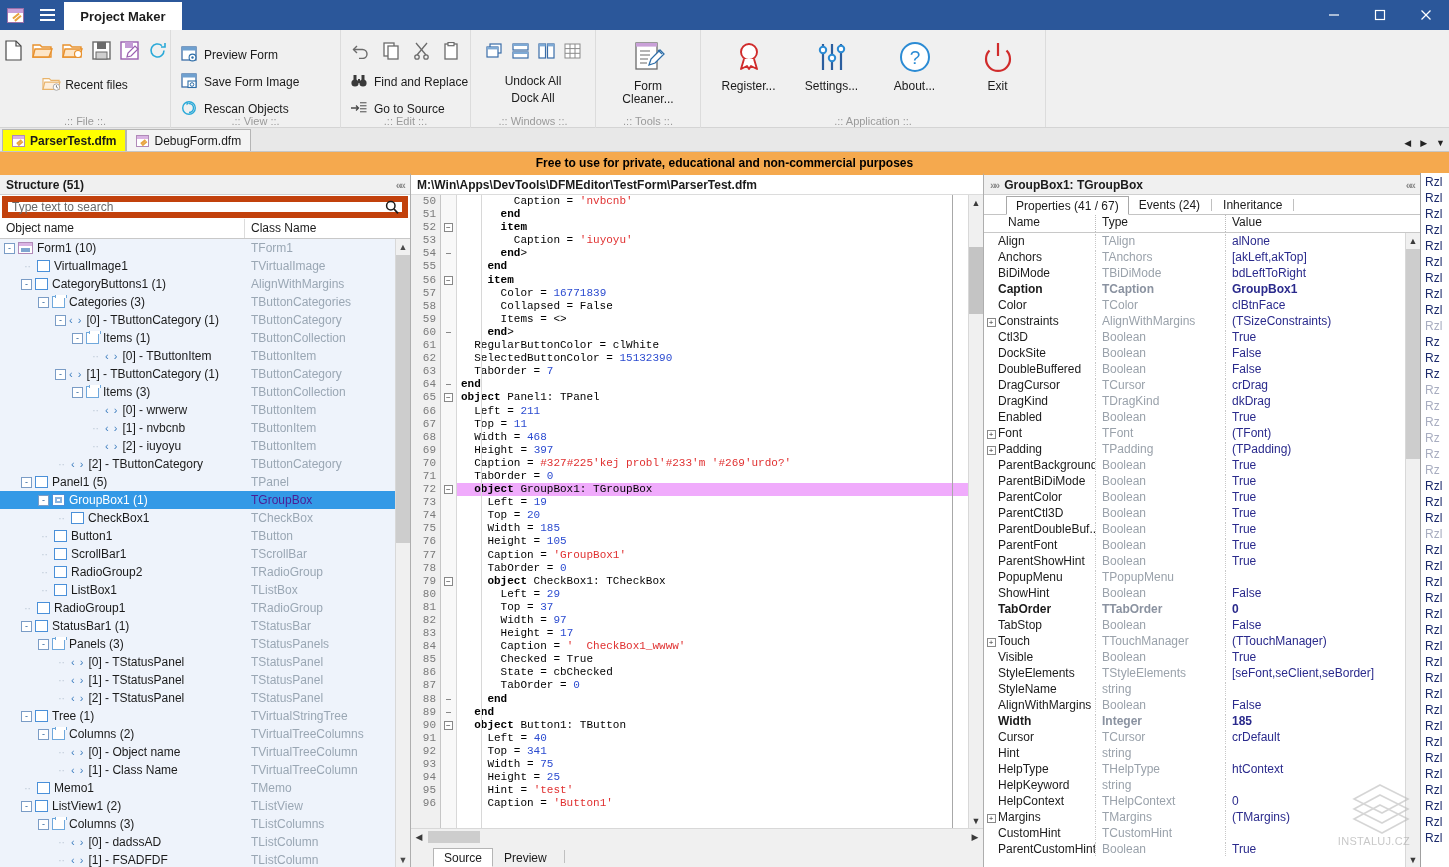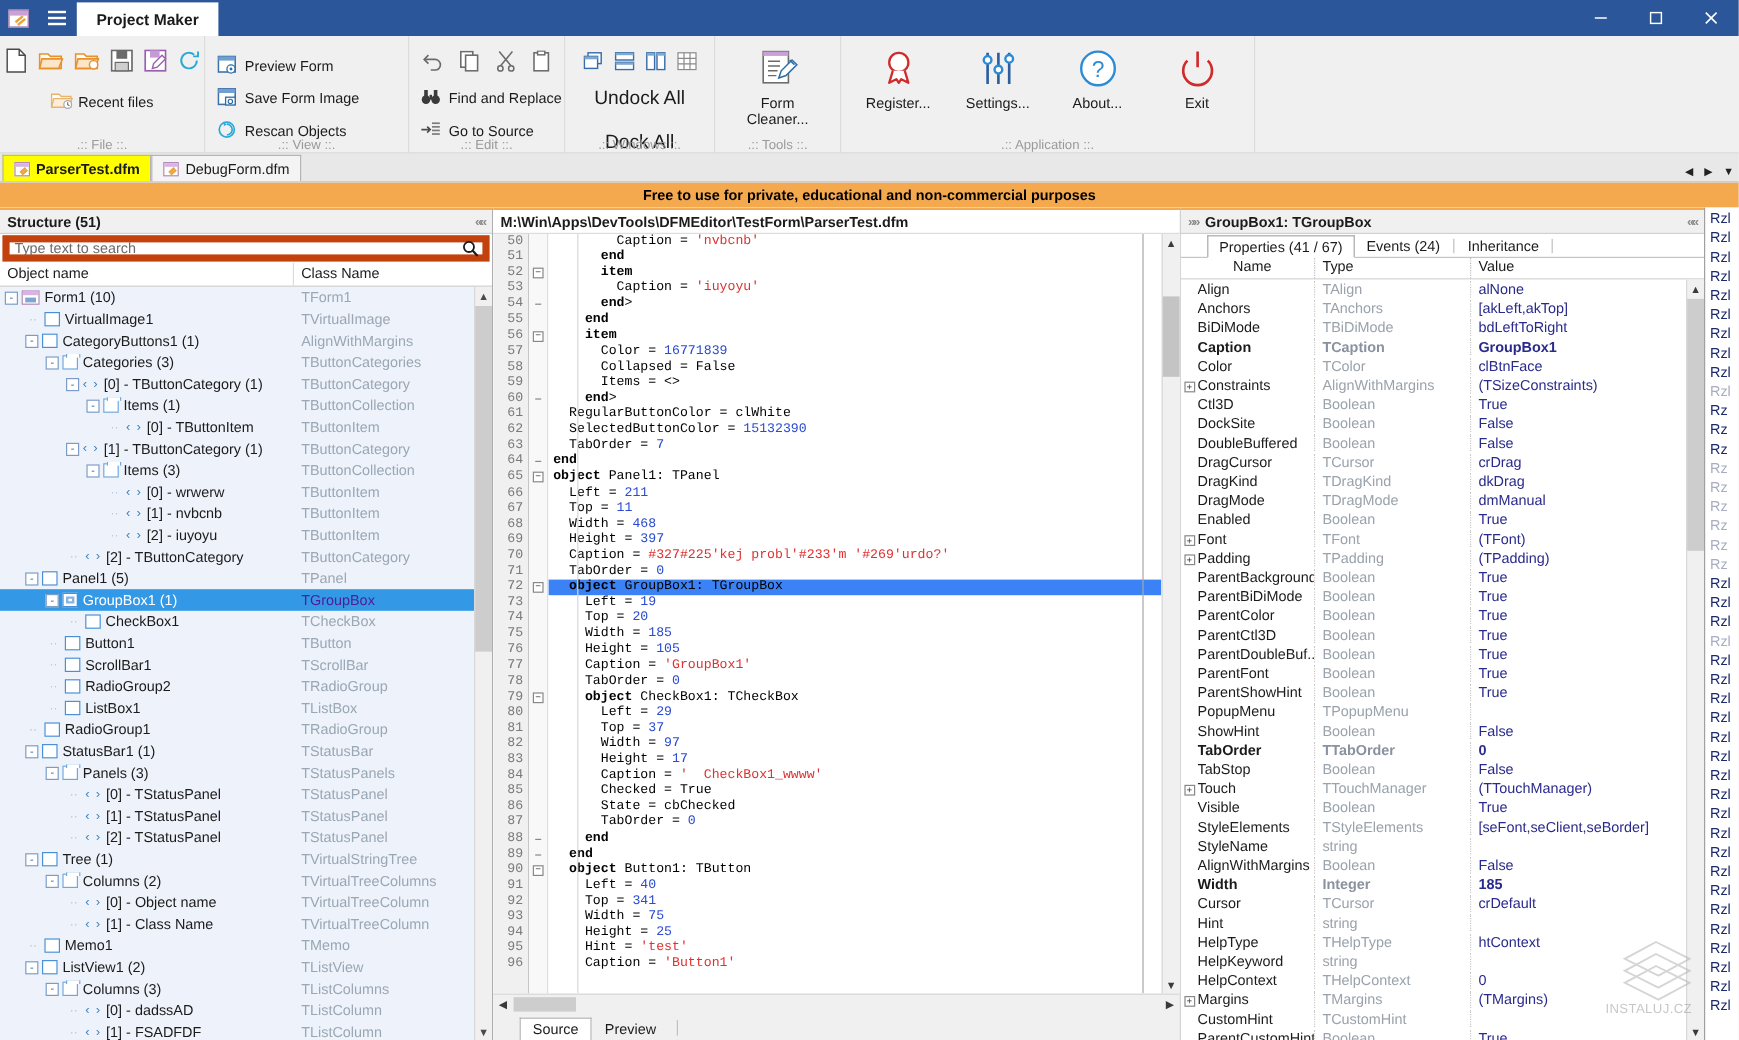--- a/index.html
+++ b/index.html
@@ -50,21 +50,21 @@
 
   .view-group { width:170px; }
   .edit-group { width:130px; }
   .win-group { width:125px; }
   .tools-group { width:105px; }
   .app-group { width:345px; }
 
   .bigbtn { width:76px; display:flex; flex-direction:column; align-items:center; justify-content:flex-start; padding-top:7px; gap:4px; }
   .bigbtn .blabel { font-size:12px; color:#1b1b1b; text-align:center; line-height:13px; }
   .centered-col { display:flex; flex-direction:column; align-items:center; justify-content:center; width:100%; padding-top:4px; }
-  .dock-lines { display:flex; flex-direction:column; align-items:center; gap:18px; font-size:16px; color:#1b1b1b; }
+  .dock-lines { display:flex; flex-direction:column; align-items:center; gap:3px; font-size:12px; color:#1b1b1b; }
   .tail-fill { flex:1; border-left:1px solid #dcdcdc; }
 
   
   .tabstrip { height:24px; background:#e8e8e8; border-bottom:1px solid #c6c6c6; display:flex; align-items:flex-end; position:relative; flex:none; padding-left:2px; }
   .ftab { height:22px; display:flex; align-items:center; gap:5px; padding:0 9px; border:1px solid #b5b5b5; border-bottom:none; background:#f4f4f4; font-size:12px; color:#1b1b1b; position:relative; }
   .ftab.active { background:#ffff00; font-weight:bold; }
   .ftab .ficon { width:13px; height:12px; background:#fff; border:1px solid #b08ab8; position:relative; flex:none; }
   .ftab .ficon:before { content:""; position:absolute; left:0; right:0; top:0; height:3px; background:#d9b3e3; }
   .ftab .ficon:after { content:""; position:absolute; left:3px; top:5px; width:6px; height:1.5px; background:#e8a33d; transform:rotate(-40deg); box-shadow:0 2px 0 0 #e8a33d; }
   .tabnav { position:absolute; right:4px; bottom:3px; display:flex; gap:9px; align-items:center; }
@@ -116,21 +116,21 @@
   .center-pane { flex:1; display:flex; flex-direction:column; border-top:2px solid #f5a94e; min-height:0; background:#fff; border-right:1px solid #aeaeae; }
   .path-bar { height:20px; background:#fff; display:flex; align-items:center; padding:0 0 0 6px; font-size:12px; font-weight:bold; color:#1b1b1b; border-bottom:1px solid #dcdcdc; flex:none; }
   .code-wrap { flex:1; display:flex; min-height:0; position:relative; background:#fff; }
   .code-area { flex:1; display:flex; min-width:0; overflow:hidden; }
   .gutter { width:30px; background:#f0f0f0; border-right:1px solid #c6c6c6; flex:none; text-align:right; padding-right:4px; }
   .fold { width:16px; background:#f8f8f8; border-right:1px solid #d8d8d8; flex:none; position:relative; }
   .codetext { flex:1; position:relative; overflow:hidden; background:#fff; }
   .gutter div, .fold div, .codetext div.cline { height:13.1px; line-height:13.1px; font-family:"Liberation Mono", monospace; font-size:11px; }
   .gutter div { color:#7a7a7a; }
   .codetext div.cline { white-space:pre; color:#000; padding-left:4px; }
-  .codetext div.cline.hl { background:#3b82f6; }
+  .codetext div.cline.hl { background:#f0abfc; }
   .code-guide { position:absolute; left:24px; top:0; bottom:0; width:1px; background:#d8d8d8; }
   .code-margin { position:absolute; right:15px; top:0; bottom:0; width:1px; background:#a8a8a8; }
   .kw { font-weight:bold; color:#000; }
   .str { color:#e03030; }
   .num { color:#2b4bd0; }
   .foldbox { position:absolute; width:9px; height:9px; border:1px solid #888; background:#fff; font-size:8px; line-height:7px; text-align:center; color:#333; left:3px; }
   .foldtick { position:absolute; width:5px; height:1px; background:#888; left:5px; }
   .code-vscroll { width:15px; background:#f0f0f0; border-left:1px solid #d8d8d8; flex:none; position:relative; }
   .code-vscroll .arw { height:15px; display:flex; align-items:center; justify-content:center; font-size:9px; color:#3a3a3a; }
   .code-vscroll .arw.bot { position:absolute; bottom:0; left:0; right:0; }
@@ -151,21 +151,21 @@
   
   .right-pane { width:436px; display:flex; flex-direction:column; border-top:2px solid #f5a94e; min-height:0; background:#fff; position:relative; }
   .obj-hdr { height:20px; display:flex; align-items:center; gap:6px; padding:0 6px; font-weight:bold; font-size:12px; color:#1b1b1b; background:#f0f0f0; border-bottom:1px solid #d0d0d0; flex:none; }
   .obj-hdr .chev-l { color:#8a8a8a; font-size:11px; letter-spacing:-2px; }
   .obj-hdr .chev-r { margin-left:auto; color:#8a8a8a; font-size:11px; letter-spacing:-2px; }
   .prop-tabs { height:20px; display:flex; align-items:flex-end; background:#fff; border-bottom:1px solid #c4c4c4; padding-left:22px; flex:none; }
   .ptab { height:19px; padding:0 9px; display:flex; align-items:center; font-size:12px; color:#1b1b1b; border:1px solid transparent; }
   .ptab.active { background:#fff; border:1px solid #a8a8a8; border-bottom-color:#fff; position:relative; top:1px; }
   .ptab-sep { width:1px; height:12px; background:#c0c0c0; align-self:center; margin:0 1px; }
   .prop-hdr { height:18px; display:flex; font-size:12px; color:#1b1b1b; background:#fff; border-bottom:1px solid #c8c8c8; flex:none; }
-  .prop-hdr .c1 { width:112px; padding-left:8px; border-right:1px dotted #bbb;text-align:center; }
+  .prop-hdr .c1 { width:112px; padding-left:24px; border-right:1px dotted #bbb; }
   .prop-hdr .c2 { width:130px; padding-left:6px; border-right:1px dotted #bbb; }
   .prop-hdr .c3 { flex:1; padding-left:6px; }
   .prop-body { flex:1; overflow:hidden; position:relative; background:#fff; }
   .prow { height:16px; display:flex; font-size:12px; color:#1b1b1b; align-items:center; }
   .prow .pexp { width:14px; text-align:center; flex:none; }
   .prow .pexp i { display:inline-block; width:9px; height:9px; border:1px solid #888; font-style:normal; font-size:8px; line-height:7px; color:#333; background:#fff; }
   .prow .pn { width:98px; flex:none; overflow:hidden; white-space:nowrap; border-right:1px dotted #c8c8c8; }
   .prow .pt { width:130px; flex:none; color:#9aa2ab; padding-left:6px; overflow:hidden; white-space:nowrap; border-right:1px dotted #c8c8c8; }
   .prow .pv { flex:1; padding-left:6px; color:#2a2a8c; overflow:hidden; white-space:nowrap; }
   .prow.bold .pn, .prow.bold .pt, .prow.bold .pv { font-weight:bold; }
@@ -1159,26 +1159,20 @@
             <div class="pv">crDrag</div>
           </div>
           <div class="prow">
             <div class="pexp"></div>
             <div class="pn">DragKind</div>
             <div class="pt">TDragKind</div>
             <div class="pv">dkDrag</div>
           </div>
           <div class="prow">
             <div class="pexp"></div>
-            <div class="pn">DragMode</div>
-            <div class="pt">TDragMode</div>
-            <div class="pv">dmManual</div>
-          </div>
-          <div class="prow">
-            <div class="pexp"></div>
             <div class="pn">Enabled</div>
             <div class="pt">Boolean</div>
             <div class="pv">True</div>
           </div>
           <div class="prow">
             <div class="pexp"><i>+</i></div>
             <div class="pn">Font</div>
             <div class="pt">TFont</div>
             <div class="pv">(TFont)</div>
           </div>

